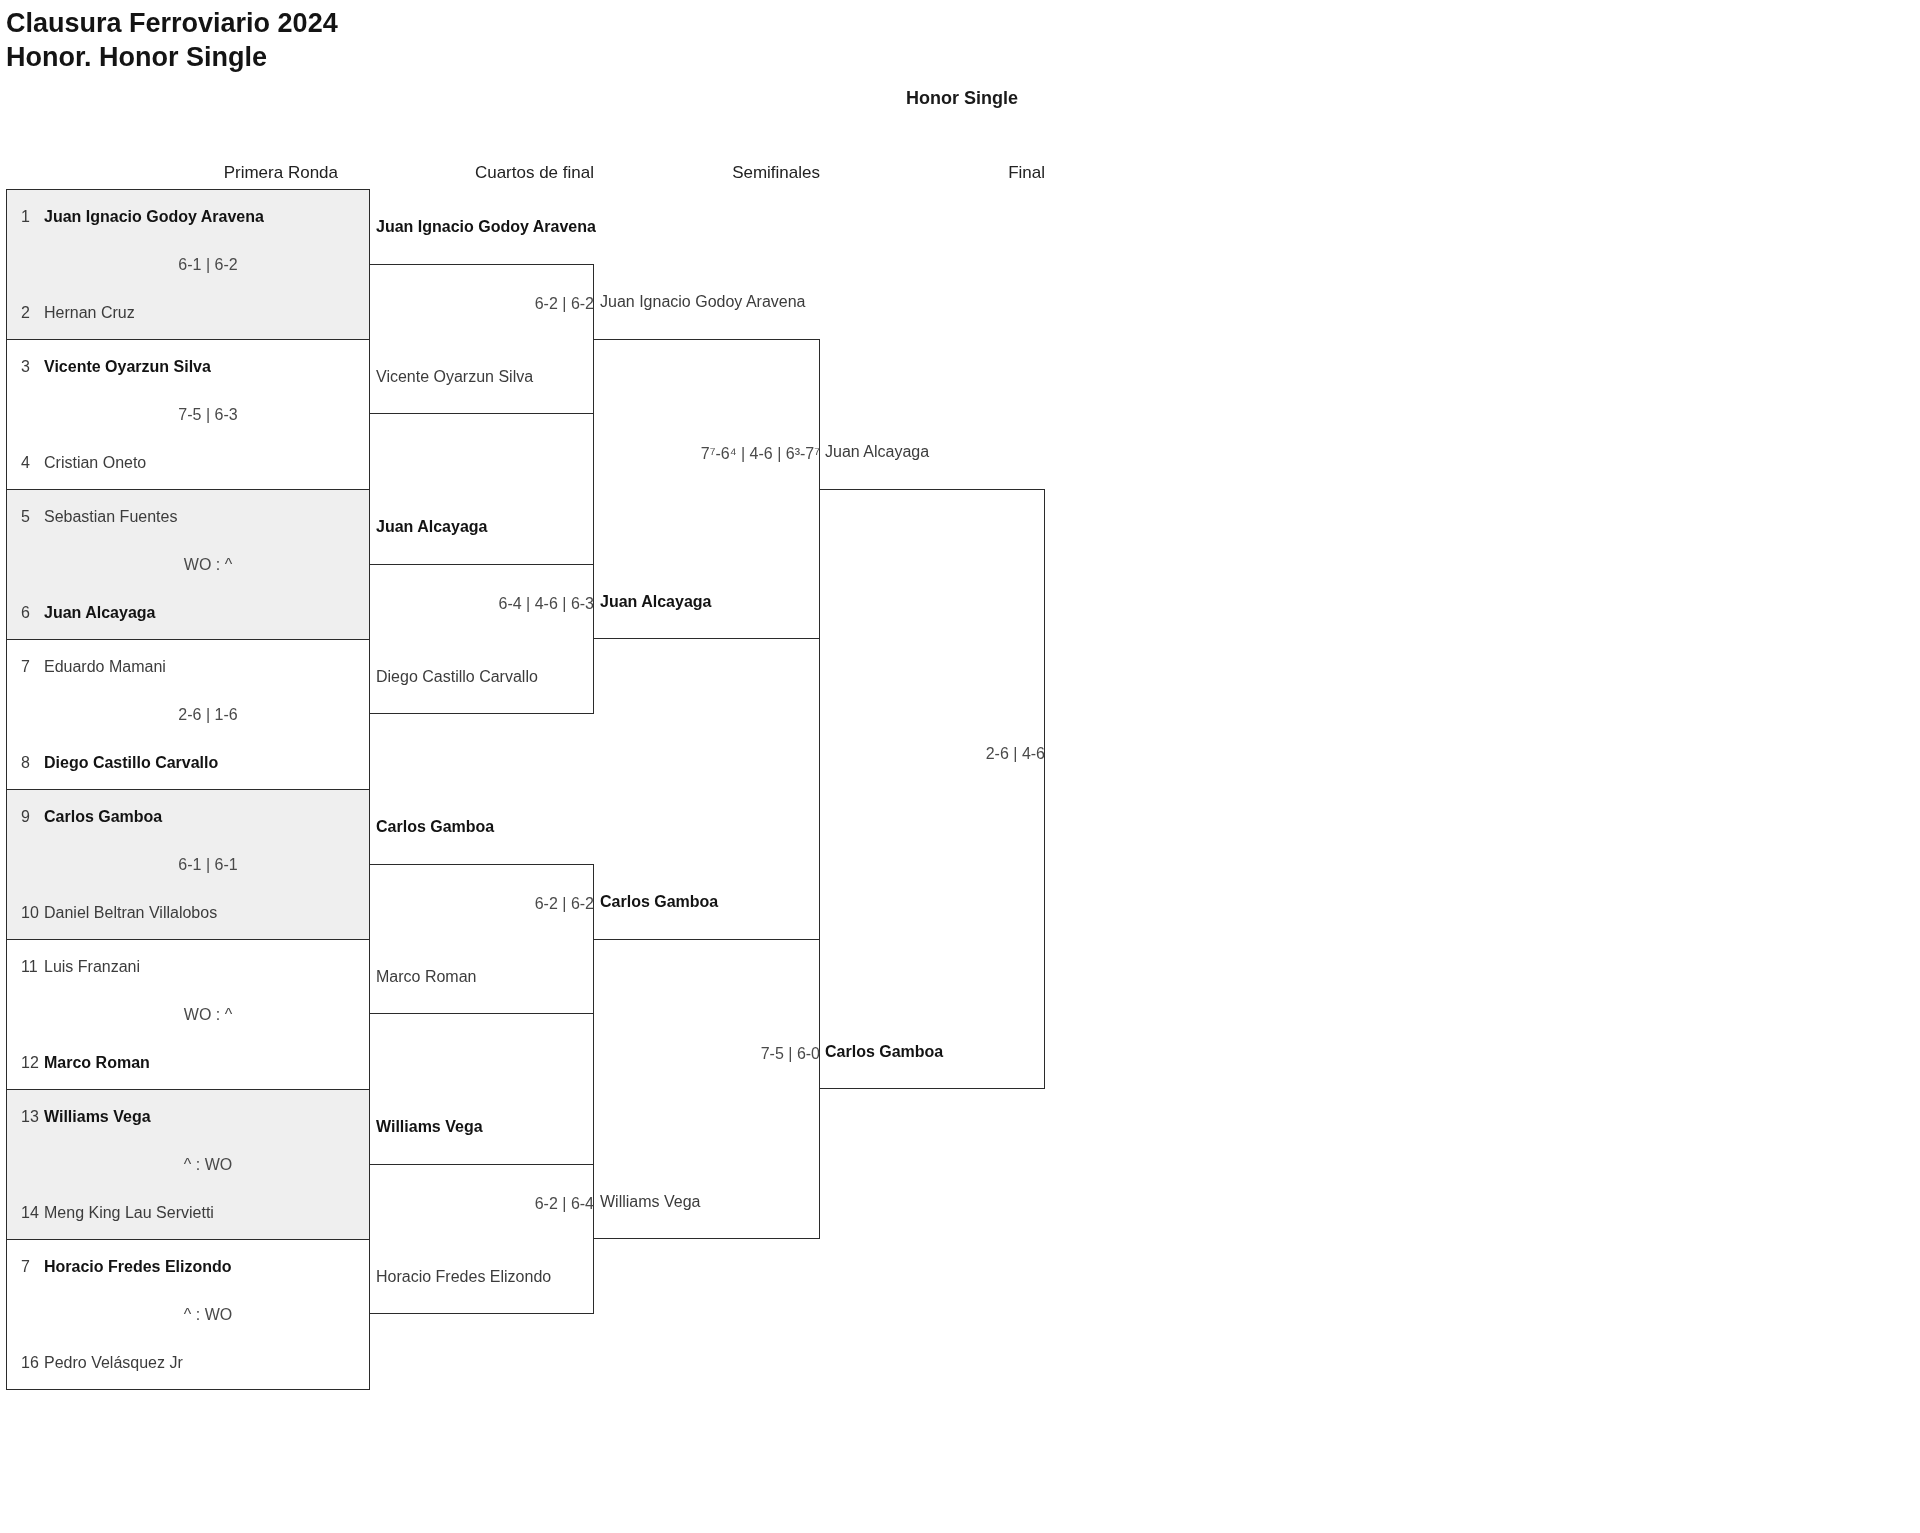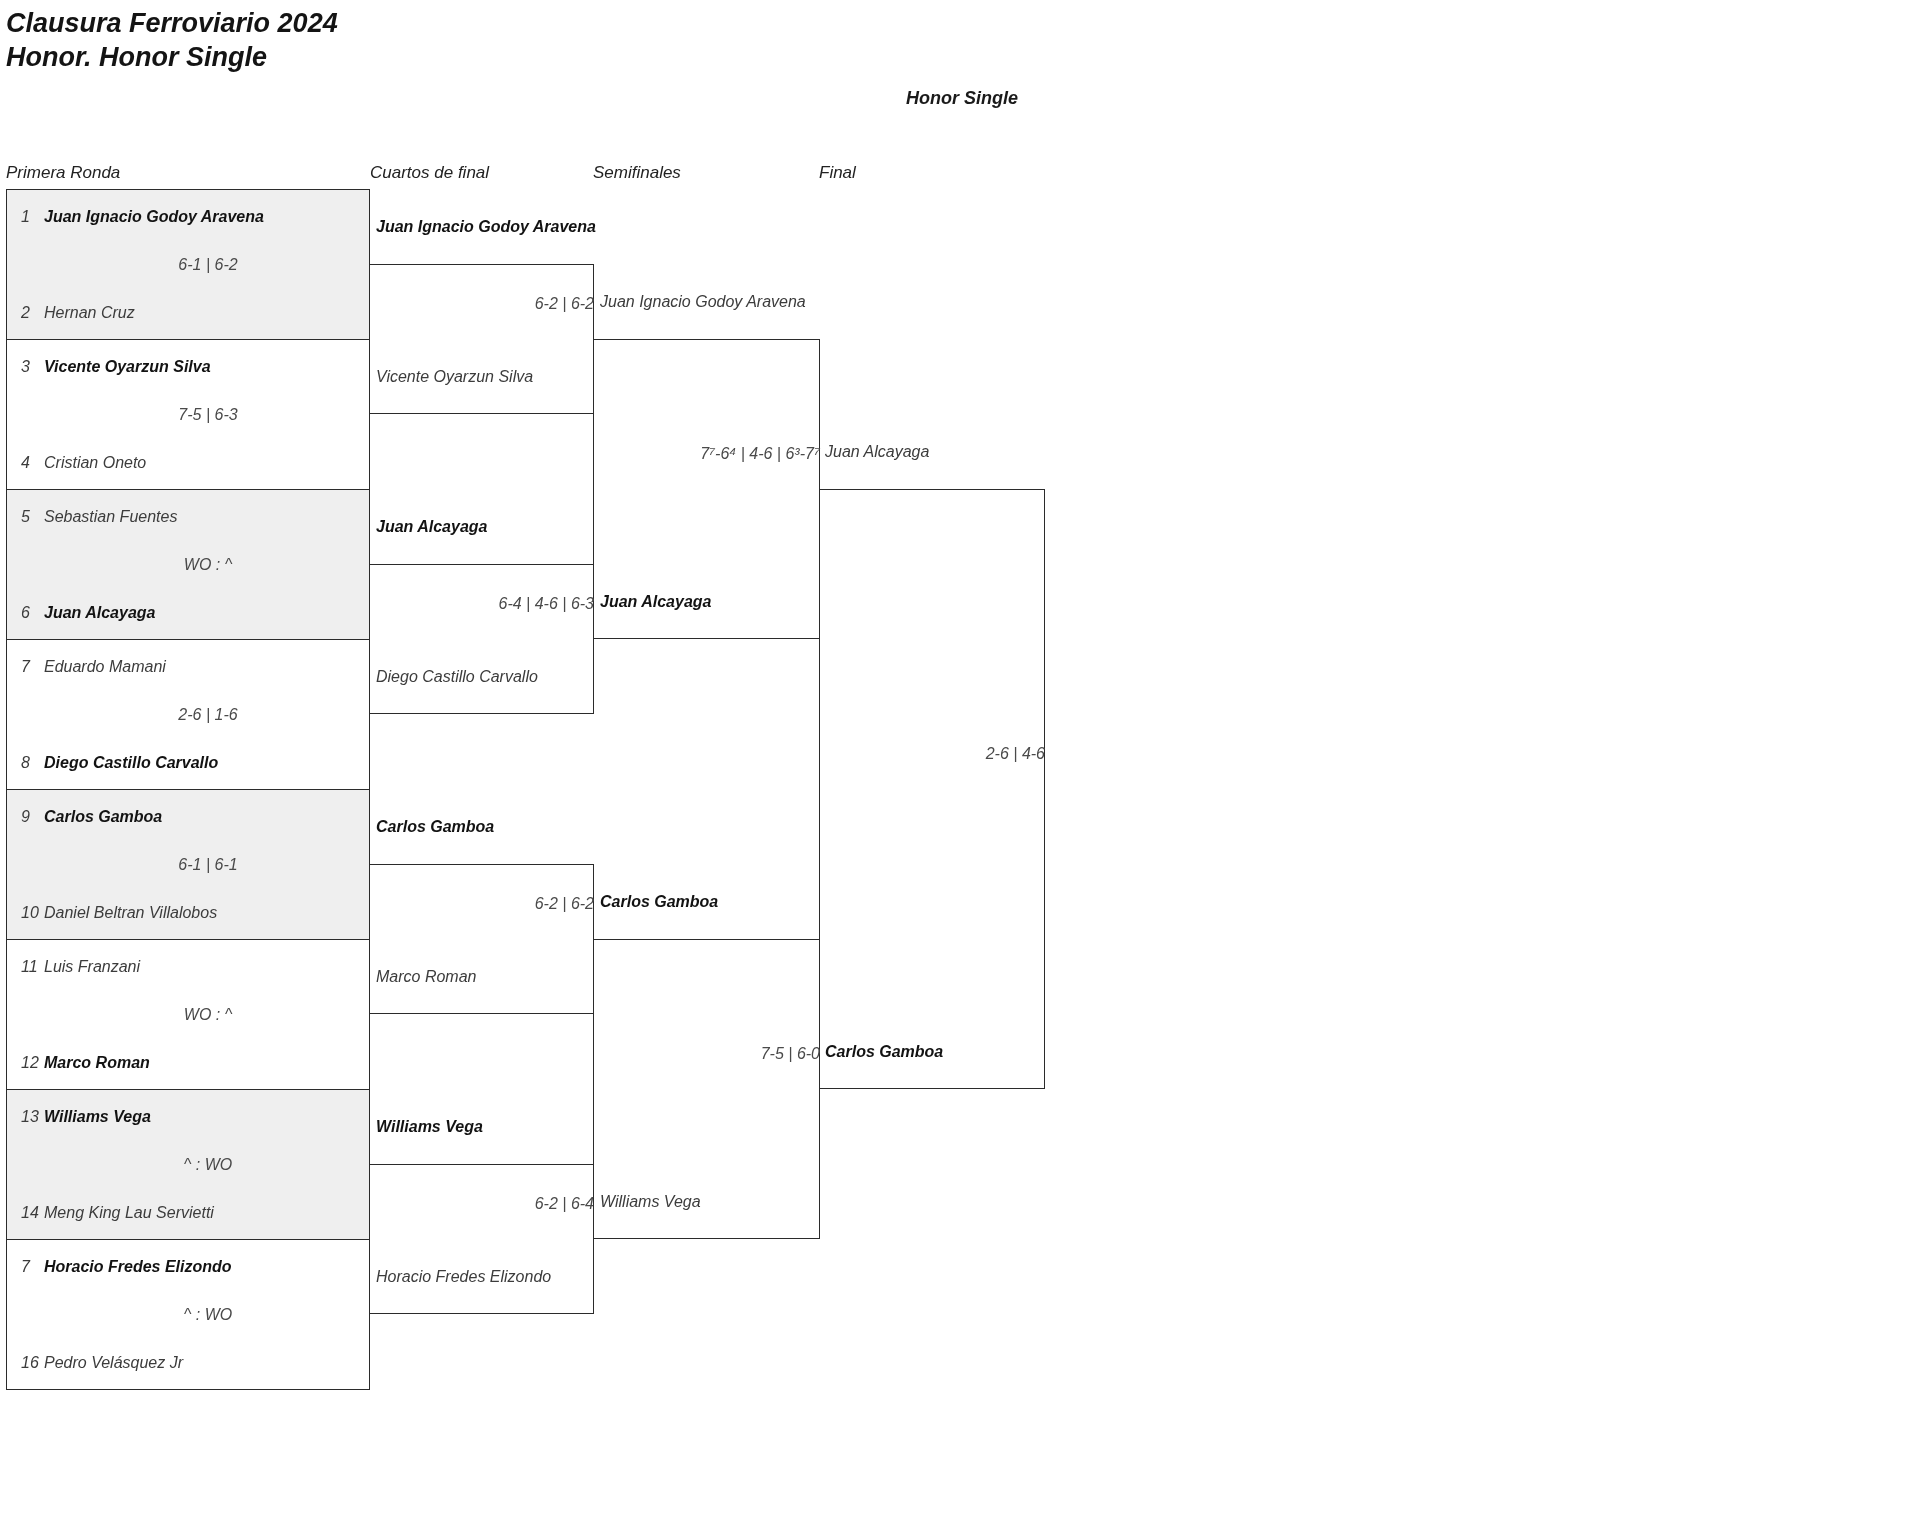--- a/index.html
+++ b/index.html
@@ -1,20 +1,20 @@
 <!DOCTYPE html>
 <html><head>
 <meta charset="utf-8">
 <style>
   html,body{margin:0;padding:0;background:#fff;}
   .canvas{position:relative;width:1571px;height:1533px;background:#ffffff;overflow:hidden;
-          font-family:"Liberation Sans","DejaVu Sans",sans-serif;color:#3c3c3c;font-style:italic;}
+          font-family:"Liberation Sans","DejaVu Sans",sans-serif;color:#3c3c3c;}
   .main-title{position:absolute;left:6px;top:6px;font-size:27px;line-height:34px;font-weight:700;color:#141414;white-space:nowrap;}
   .event-title{position:absolute;left:812px;top:88px;width:300px;text-align:center;font-size:18px;font-weight:700;color:#1a1a1a;}
-  .hdr{position:absolute;top:162px;height:22px;font-size:17px;line-height:22px;text-align:left;color:#222222;white-space:nowrap;}
+  .hdr{position:absolute;top:162px;height:22px;font-size:17px;line-height:22px;text-align:right;color:#222222;white-space:nowrap;}
   .r1col{position:absolute;left:6px;top:189px;width:364px;height:1201px;border:1px solid #2b2b2b;box-sizing:border-box;overflow:hidden;}
   .r1box{position:relative;height:150px;border-bottom:1px solid #2b2b2b;box-sizing:border-box;background:#ffffff;}
   .r1box:last-child{border-bottom:none;}
   .r1box.shaded{background:#efefef;}
   .row{position:absolute;left:14px;right:4px;height:20px;white-space:nowrap;}
   .rp1{top:17px;}
   .rsc{top:65px;left:0;right:0;text-align:center;padding-left:40px;}
   .rp2{top:113px;}
   .seed{display:inline-block;min-width:23px;font-size:16px;color:#3c3c3c;}
   .name{font-size:16px;line-height:20px;color:#3c3c3c;}

